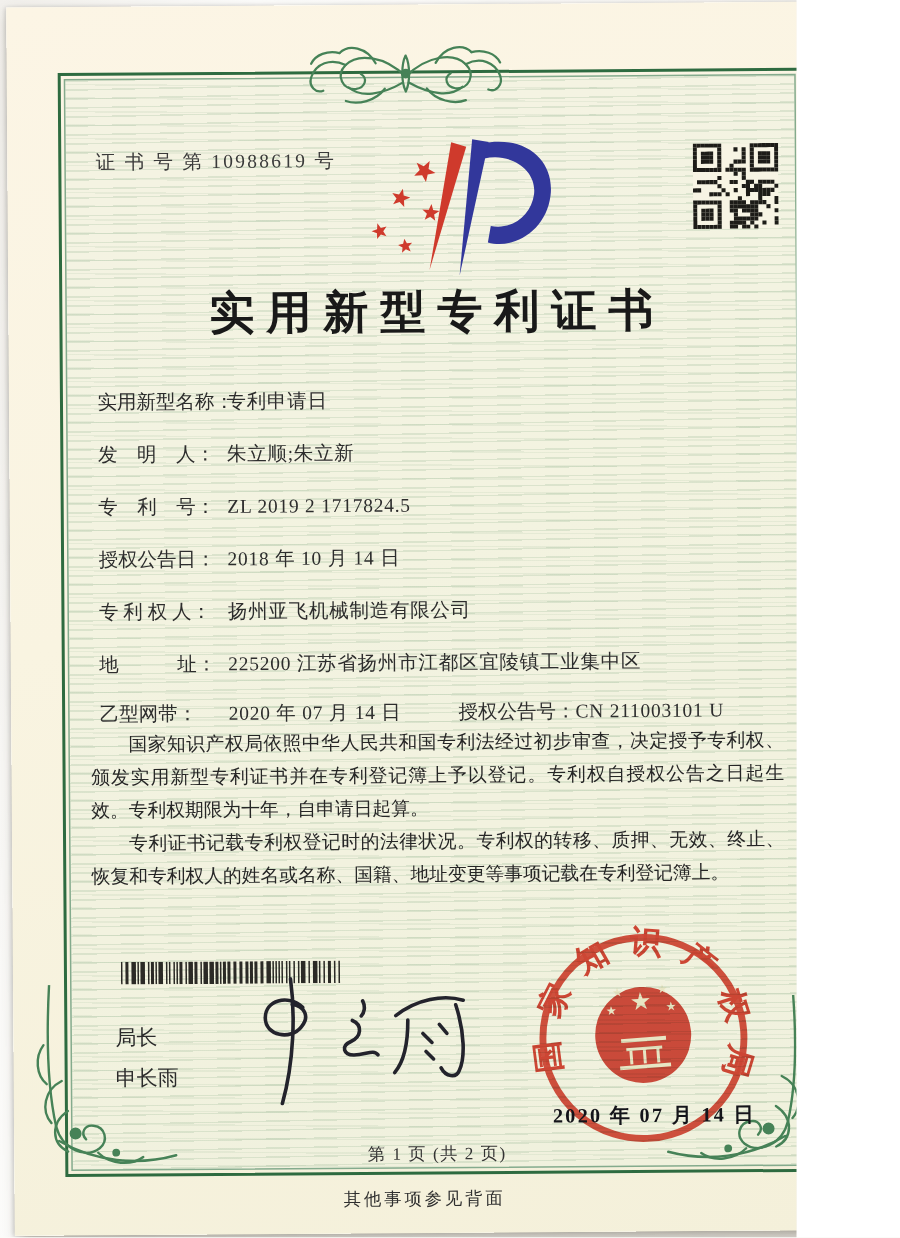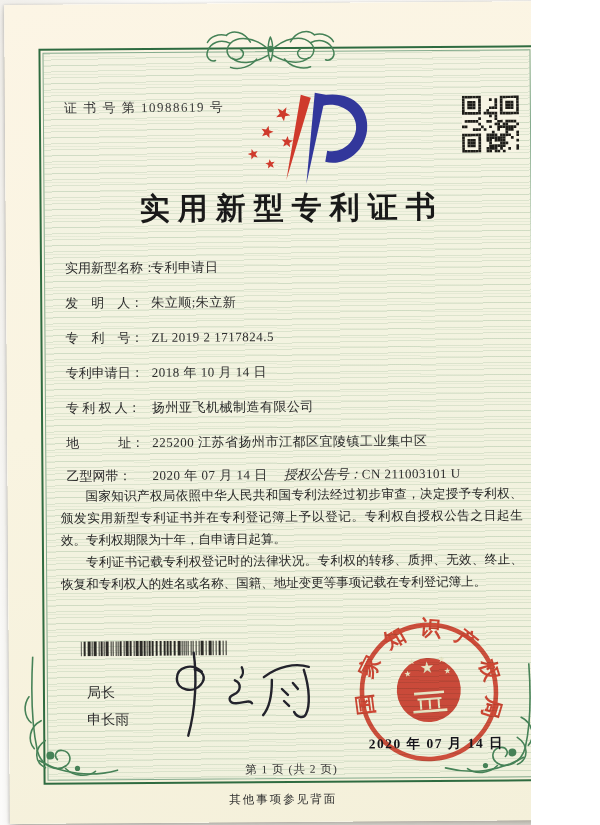--- a/index.html
+++ b/index.html
@@ -18,27 +18,27 @@
       repeating-linear-gradient(180.8deg, rgba(110,156,114,.10) 0 1px, rgba(0,0,0,0) 1px 9px),
       rgba(236,241,223,.45);}
   .cert-no{position:absolute;left:20px;top:46px;font-size:13px;letter-spacing:1.5px;color:#3a3a3a;}
   .logo{position:absolute;left:193px;top:38px;width:140px;height:100px;}
   .qr{position:absolute;left:418px;top:45px;width:57px;height:57px;}
   .title{position:absolute;left:0;top:136px;width:100%;margin:0;text-align:center;
     font-size:30px;font-weight:700;letter-spacing:8px;text-indent:8px;color:#191919;}
   .row{position:absolute;left:20px;width:460px;font-size:13px;color:#2d2d2d;white-space:nowrap;}
   .flabel{display:inline-block;width:86px;}
   .fvalue{letter-spacing:.5px;}
-  .flabel2{display:inline-block;margin-left:16px;font-style:italic;}
+  .flabel2{display:inline-block;margin-left:38px;}
   .fvalue2{letter-spacing:.5px;}
   .bodytext{position:absolute;left:14px;top:432px;width:462px;font-size:12.5px;
     line-height:22px;color:#262626;text-align:justify;}
   .bodytext p{margin:0;text-indent:2em;}
   .barcode{position:absolute;left:33px;top:588px;width:148px;height:15px;}
-  .signer{position:absolute;left:39px;top:626px;font-size:14px;line-height:27px;color:#2b2b2b;}
+  .signer{position:absolute;left:29px;top:626px;font-size:14px;line-height:27px;color:#2b2b2b;}
   .signature{position:absolute;left:108px;top:595px;width:170px;height:100px;}
   .seal{position:absolute;left:305px;top:565px;width:152px;height:152px;
     mix-blend-mode:multiply;opacity:.93;}
   .seal-date{position:absolute;left:308px;top:684px;width:160px;text-align:center;
     font-size:13.5px;font-weight:700;letter-spacing:1.5px;color:#14141a;z-index:5;}
   .page-no{position:absolute;left:0;top:710px;width:100%;text-align:center;
     font-size:11.5px;letter-spacing:1px;color:#333;}
   .back-note{position:absolute;left:0;top:789px;width:100%;text-align:center;
     font-size:11.5px;letter-spacing:2px;color:#2f2f2f;}
   .orn-top{position:absolute;left:186px;top:20px;width:160px;height:54px;z-index:3;}
@@ -327,21 +327,21 @@
         <div class="row" style="top:206px">
           <span class="flabel">实用新型名称：</span><span class="fvalue">专利申请日</span>
         </div>
         <div class="row" style="top:241px">
           <span class="flabel">发　明　人：</span><span class="fvalue">朱立顺;朱立新</span>
         </div>
         <div class="row" style="top:276px">
           <span class="flabel">专　利　号：</span><span class="fvalue">ZL 2019 2 1717824.5</span>
         </div>
         <div class="row" style="top:311px">
-          <span class="flabel">专利申请日：</span><span class="fvalue">2018 年 10 月 14 日</span>
+          <span class="flabel">授权公告日：</span><span class="fvalue">2018 年 10 月 14 日</span>
         </div>
         <div class="row" style="top:346px">
           <span class="flabel">专 利 权 人：</span><span class="fvalue">扬州亚飞机械制造有限公司</span>
         </div>
         <div class="row" style="top:381px">
           <span class="flabel">地　　　址：</span><span class="fvalue">225200 江苏省扬州市江都区宜陵镇工业集中区</span>
         </div>
         <div class="row" style="top:414px">
           <span class="flabel">乙型网带：</span><span class="fvalue">2020 年 07 月 14 日</span><span class="flabel2">授权公告号：</span><span class="fvalue2">CN 211003101 U</span>
         </div>

